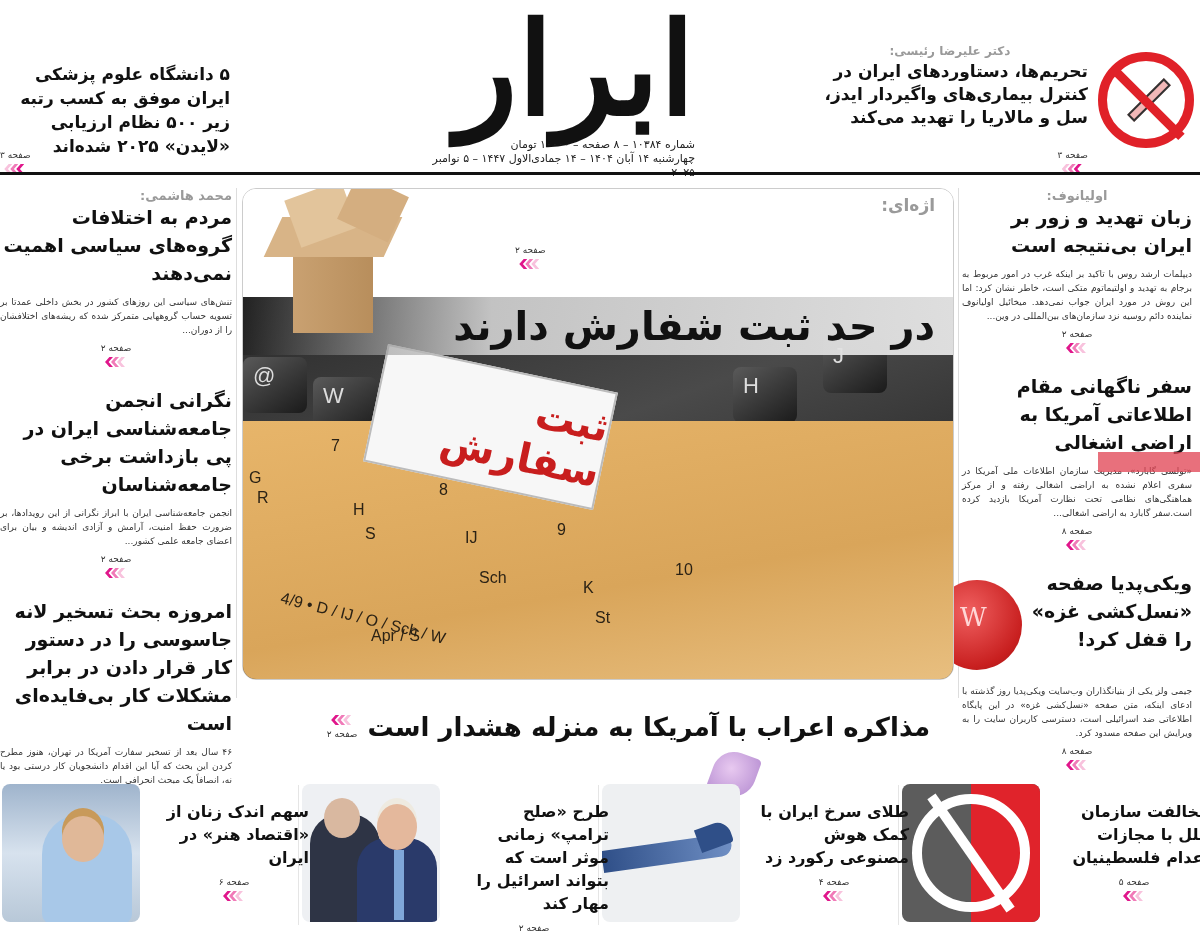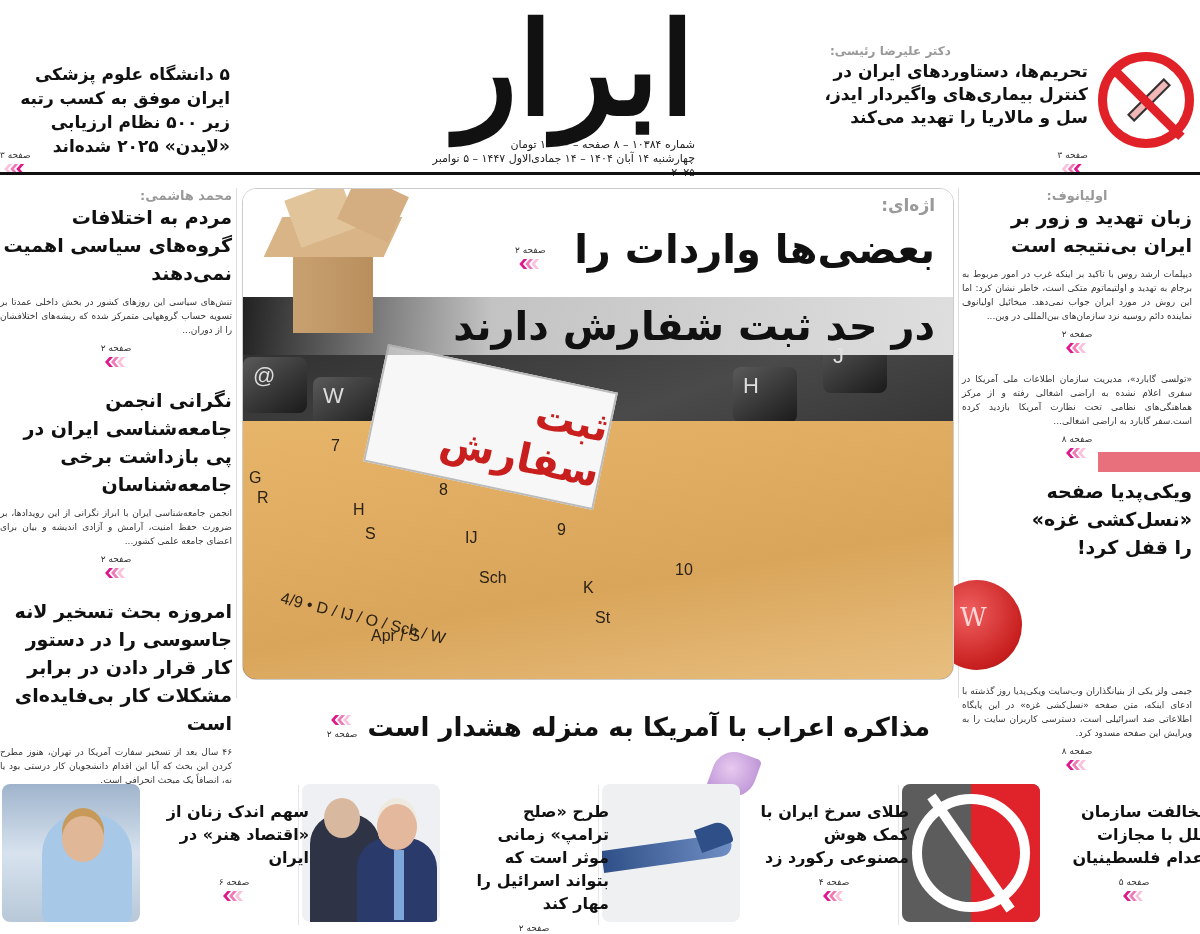--- a/index.html
+++ b/index.html
@@ -19,21 +19,21 @@
   .chev .c1 { background: #e0168b; }
   .chev .c2 { background: #f07ab8; }
   .chev .c3 { background: #f8c2dd; }
   .dotline { flex: 1; border-bottom: 1px dotted #bbb; height: 1px; margin-right: 8px; }
 
   .kicker { color: #9a9a9a; font-weight: bold; font-size: 14px; }
   .hd { font-weight: bold; color: #111; }
   .body-txt { font-size: 9px; color: #333; line-height: 14px; text-align: justify; }
 
   
-  .tr-kicker { right: 130px; top: 44px; width: 240px; text-align: left; font-size: 12px; }
+  .tr-kicker { right: 130px; top: 44px; width: 240px; text-align: center; font-size: 12px; }
   .tr-head { right: 112px; top: 60px; width: 280px; text-align: right; font-size: 17px; line-height: 23px; }
   .tr-ref { right: 112px; top: 150px; }
   .nosyringe { right: 6px; top: 52px; width: 96px; height: 96px; border-radius: 50%; border: 9px solid #e02128; background: #fff; }
   .nosyringe::after { content: ""; position: absolute; left: 36px; top: -6px; width: 9px; height: 96px; background: #e02128; transform: rotate(-45deg); }
   .syringe { position: absolute; left: 16px; top: 34px; width: 52px; height: 10px; border: 2px solid #333; background: #f2b8b8; transform: rotate(-45deg); }
 
   
   .tl-head { left: 0; top: 62px; width: 230px; text-align: right; font-size: 17px; line-height: 24px; }
   .tl-ref { left: 0; top: 150px; }
 
@@ -147,20 +147,21 @@
       <span>صفحه ۲</span>
       <span class="chev">
           <span class="c1"></span>
           <span class="c2"></span>
           <span class="c3"></span>
         </span>
       <span class="dotline"></span>
     </div>
   </div>
   <div class="story">
+    <div class="hd">سفر ناگهانی مقام اطلاعاتی آمریکا به اراضی اشغالی</div>
     <div class="body-txt">«تولسی گابارد»، مدیریت سازمان اطلاعات ملی آمریکا در سفری اعلام نشده به اراضی اشغالی رفته و از مرکز هماهنگی‌های نظامی تحت نظارت آمریکا بازدید کرده است.سفر گابارد به اراضی اشغالی...</div>
     <div class="page-ref">
       <span>صفحه ۸</span>
       <span class="chev">
           <span class="c1"></span>
           <span class="c2"></span>
           <span class="c3"></span>
         </span>
       <span class="dotline"></span>
     </div>
@@ -260,21 +261,20 @@
       <span>ثبت سفارش</span>
     </div>
   <div class="headline-band"></div>
   <div class="box">
     <div class="b1"></div>
       <div class="b2"></div>
       <div class="b3"></div>
       <div class="b4"></div>
   </div>
   <div class="f-kicker kicker">اژه‌ای:</div>
-  <div class="f-head1">بعضی‌ها واردات را</div>
   <div class="f-head2">در حد ثبت شفارش دارند</div>
   <div class="f-ref page-ref">
     <span>صفحه ۲</span>
     <span class="chev">
         <span class="c1"></span>
         <span class="c2"></span>
         <span class="c3"></span>
       </span>
   </div>
 </div>

